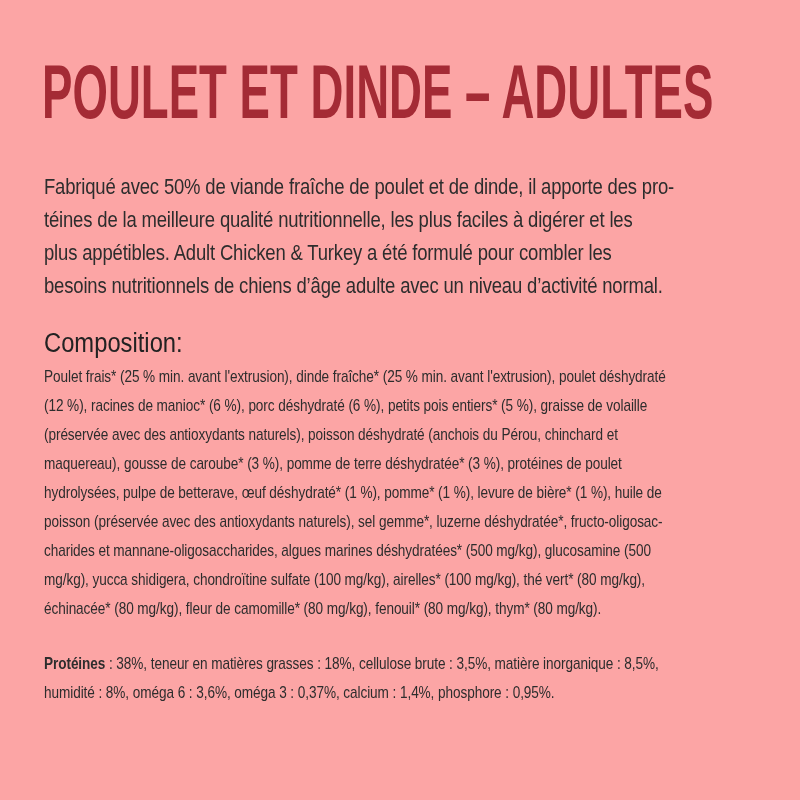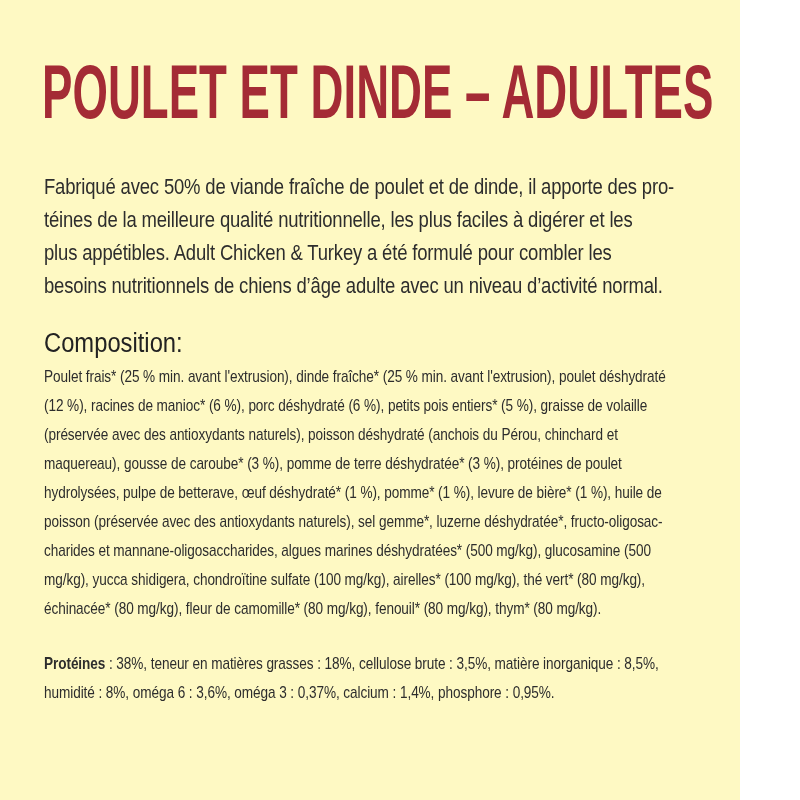--- a/index.html
+++ b/index.html
@@ -1,21 +1,21 @@
 <!DOCTYPE html>
 <html><head>
 <meta charset="utf-8">
 <style>
   * { margin: 0; padding: 0; box-sizing: border-box; }
   html, body { background: #ffffff; }
   .page {
     position: relative;
-    width: 740px;
+    width: 800px;
     height: 800px;
-    background: #fef9c3;
+    background: #fca5a5;
     overflow: hidden;
     font-family: "Liberation Sans", sans-serif;
     color: #2d2d2d;
   }
   .title {
     position: absolute;
     left: 42px;
     top: 52px;
     width: 800px;
     height: 80px;

